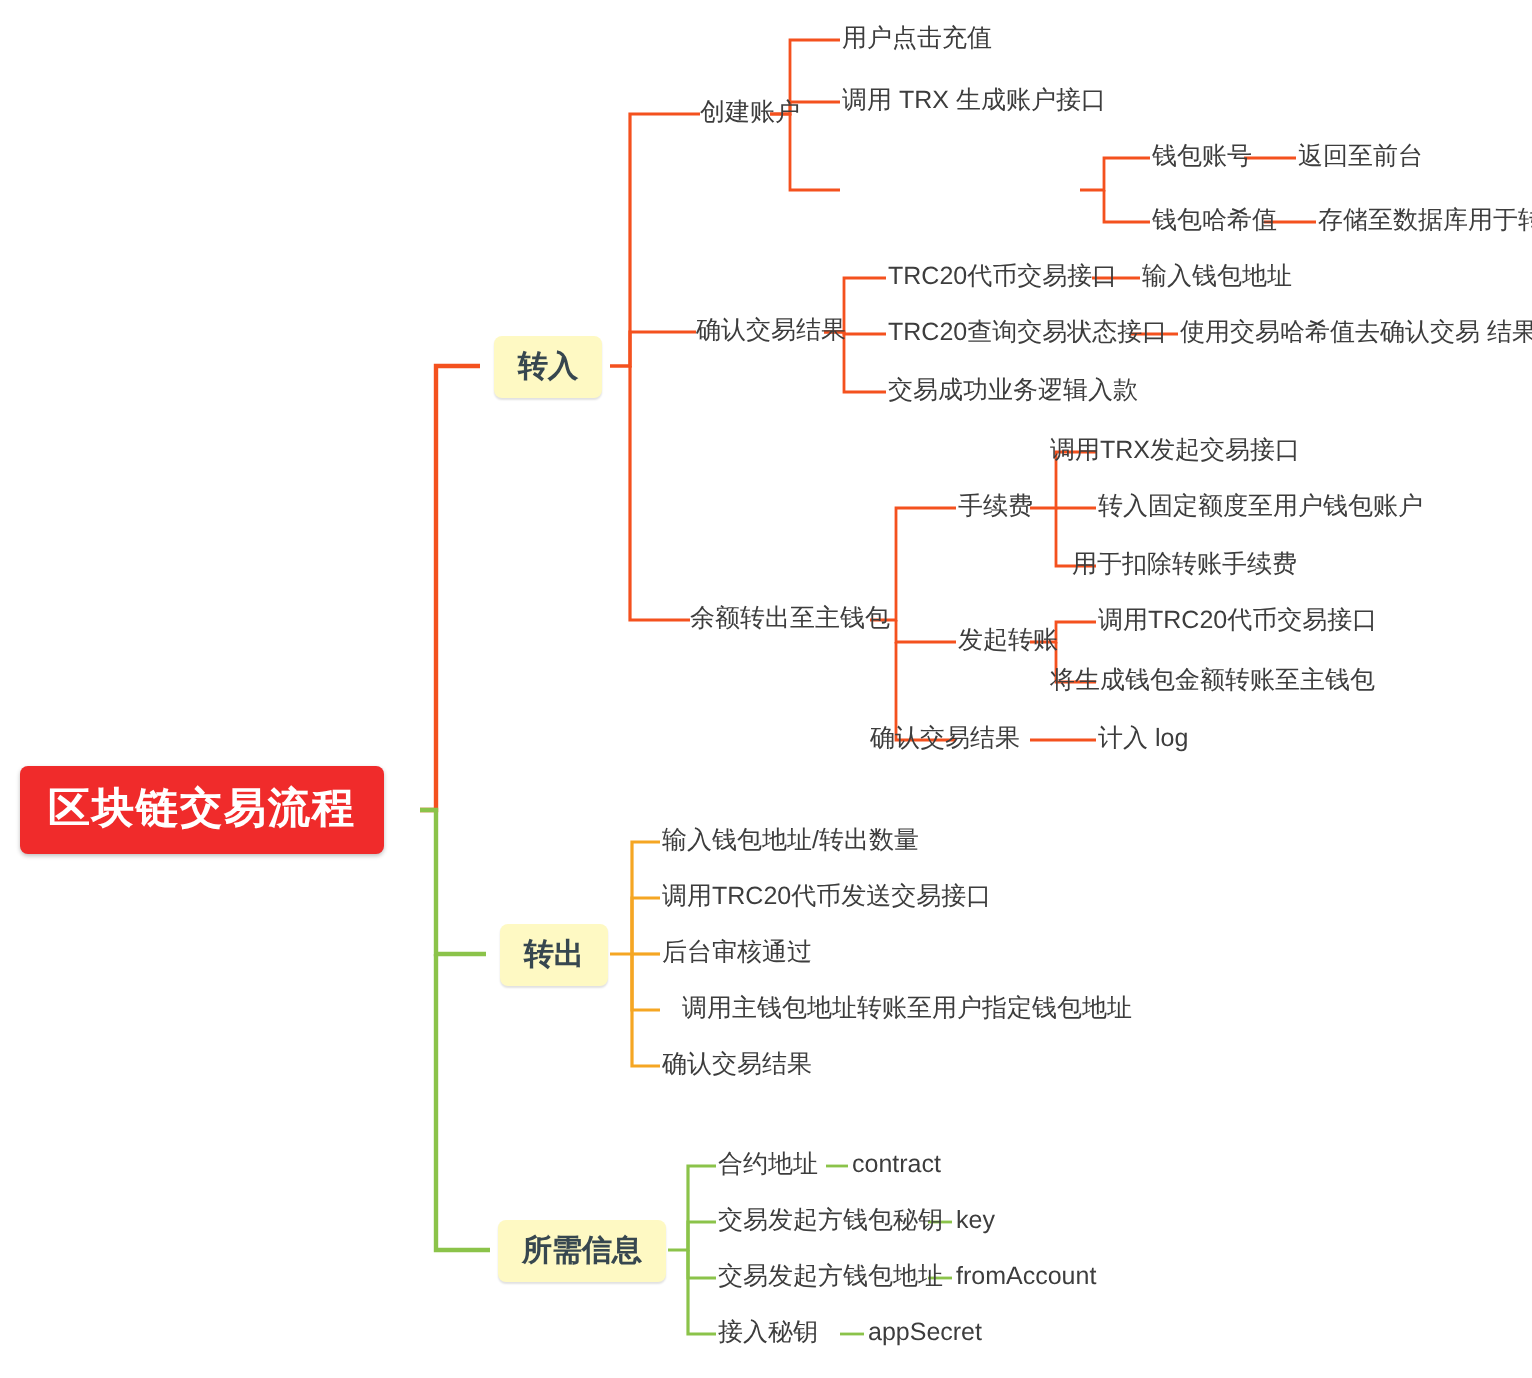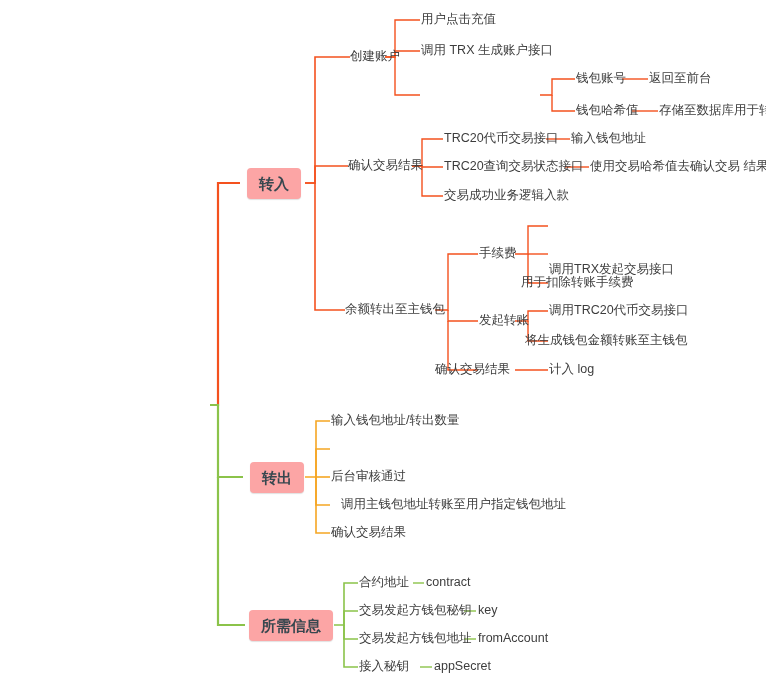--- a/index.html
+++ b/index.html
@@ -39,21 +39,21 @@
     color: #ffffff;
     font-size: 21px;
     font-weight: bold;
     letter-spacing: 1px;
     padding: 10px 14px;
     border-radius: 4px;
     box-shadow: 0 1px 2px rgba(0,0,0,0.25);
   }
   
   .n-l1 {
-    background: #fca5a5;
+    background: #fef9c3;
     color: #37474f;
     font-size: 15px;
     font-weight: bold;
     padding: 7px 12px;
     border-radius: 4px;
     box-shadow: 0 1px 1px rgba(0,0,0,0.12);
   }
   
   .n-l2 {
     color: #3d3d3d;
@@ -123,50 +123,53 @@
     <path d="M344 625 L344 611 L358 611" fill="none" stroke="#8bc34a" stroke-width="1.6"></path>
     <path d="M344 625 L344 639 L358 639" fill="none" stroke="#8bc34a" stroke-width="1.6"></path>
     <path d="M344 625 L344 667 L358 667" fill="none" stroke="#8bc34a" stroke-width="1.6"></path>
 
     <path d="M413 583 L424 583" fill="none" stroke="#8bc34a" stroke-width="1.4"></path>
     <path d="M464 611 L476 611" fill="none" stroke="#8bc34a" stroke-width="1.4"></path>
     <path d="M464 639 L476 639" fill="none" stroke="#8bc34a" stroke-width="1.4"></path>
     <path d="M420 667 L432 667" fill="none" stroke="#8bc34a" stroke-width="1.4"></path>
   </svg>
 
+  <div class="node n-root" style="left:10px; top:383px;">区块链交易流程</div>
 
   <div class="node n-l1" style="left:247px; top:168px;">转入</div>
 
   <div class="node n-l2" style="left:350px; top:49px;">创建账户</div>
   <div class="node n-l3" style="left:421px; top:12px;">用户点击充值</div>
   <div class="node n-l3" style="left:421px; top:43px;">调用 TRX 生成账户接口</div>
   <div class="node n-l4" style="left:576px; top:71px;">钱包账号</div>
   <div class="node n-l4" style="left:649px; top:71px;">返回至前台</div>
   <div class="node n-l4" style="left:576px; top:103px;">钱包哈希值</div>
   <div class="node n-l4" style="left:659px; top:103px;">存储至数据库用于转账</div>
 
   <div class="node n-l2" style="left:348px; top:158px;">确认交易结果</div>
   <div class="node n-l3" style="left:444px; top:131px;">TRC20代币交易接口</div>
   <div class="node n-l4" style="left:571px; top:131px;">输入钱包地址</div>
   <div class="node n-l3" style="left:444px; top:159px;">TRC20查询交易状态接口</div>
   <div class="node n-l4" style="left:590px; top:159px;">使用交易哈希值去确认交易 结果</div>
   <div class="node n-l3" style="left:444px; top:188px;">交易成功业务逻辑入款</div>
 
   <div class="node n-l2" style="left:345px; top:302px;">余额转出至主钱包</div>
   <div class="node n-l3" style="left:479px; top:246px;">手续费</div>
-  <div class="node n-l4" style="left:549px; top:218px;margin-top:44px;">调用TRX发起交易接口</div>
-  <div class="node n-l4" style="left:521px; top:275px;">用于扣除转账手续费</div>
+  <div class="node n-l4" style="left:525px; top:218px;">调用TRX发起交易接口</div>
+  <div class="node n-l4" style="left:549px; top:246px;">转入固定额度至用户钱包账户</div>
+  <div class="node n-l4" style="left:536px; top:275px;">用于扣除转账手续费</div>
   <div class="node n-l3" style="left:479px; top:313px;">发起转账</div>
   <div class="node n-l4" style="left:549px; top:303px;">调用TRC20代币交易接口</div>
   <div class="node n-l4" style="left:525px; top:333px;">将生成钱包金额转账至主钱包</div>
   <div class="node n-l3" style="left:435px; top:362px;">确认交易结果</div>
   <div class="node n-l4" style="left:549px; top:362px;">计入 log</div>
 
   <div class="node n-l1" style="left:250px; top:462px;">转出</div>
   <div class="node n-l2" style="left:331px; top:413px;">输入钱包地址/转出数量</div>
+  <div class="node n-l2" style="left:331px; top:441px;">调用TRC20代币发送交易接口</div>
   <div class="node n-l2" style="left:331px; top:469px;">后台审核通过</div>
   <div class="node n-l2" style="left:331px; top:497px;margin-left:10px;">调用主钱包地址转账至用户指定钱包地址</div>
   <div class="node n-l2" style="left:331px; top:525px;">确认交易结果</div>
 
   <div class="node n-l1" style="left:249px; top:610px;">所需信息</div>
   <div class="node n-l2" style="left:359px; top:575px;">合约地址</div>
   <div class="node n-l3" style="left:426px; top:575px;">contract</div>
   <div class="node n-l2" style="left:359px; top:603px;">交易发起方钱包秘钥</div>
   <div class="node n-l3" style="left:478px; top:603px;">key</div>
   <div class="node n-l2" style="left:359px; top:631px;">交易发起方钱包地址</div>

